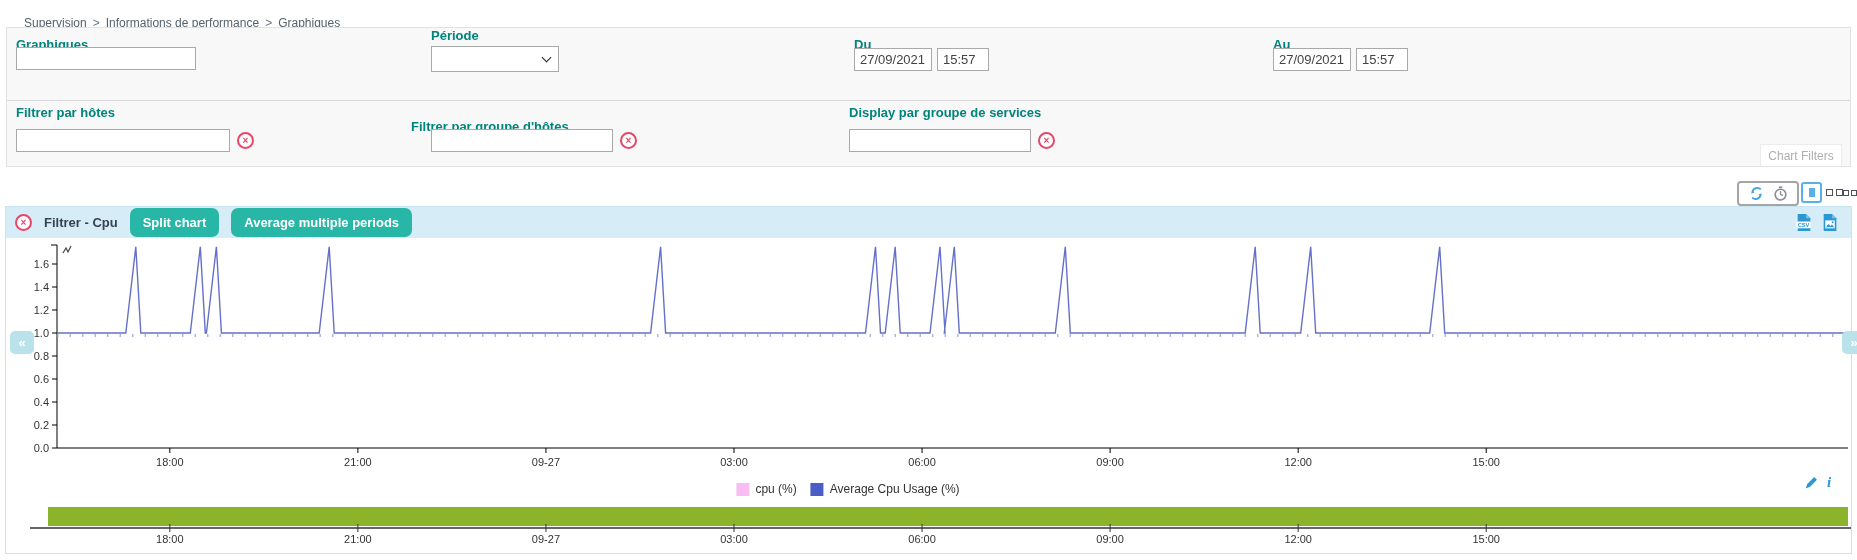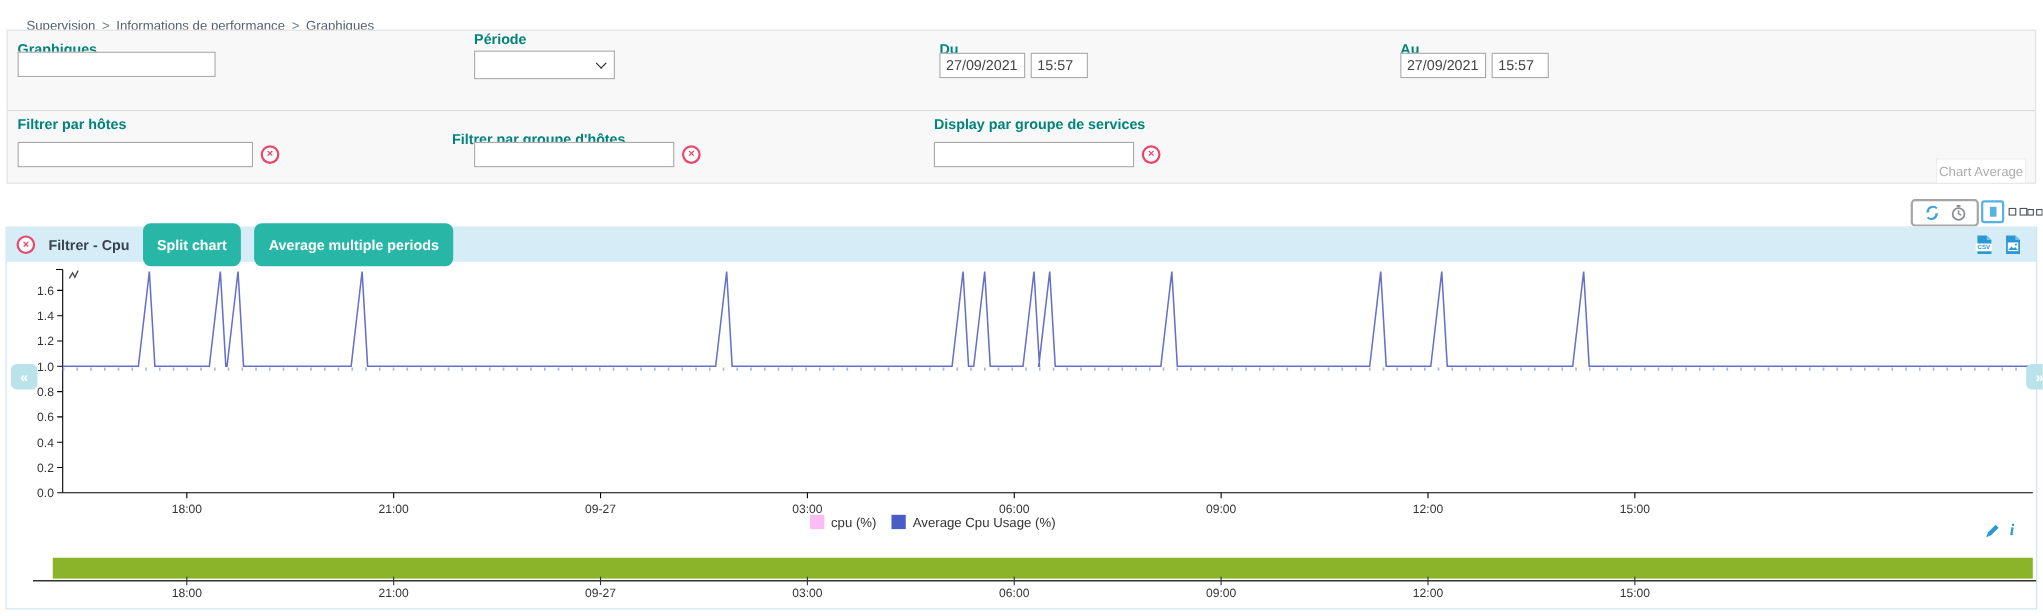--- a/index.html
+++ b/index.html
@@ -38,30 +38,30 @@
   #two-view-btn{left:1826px;top:189px;display:flex;gap:3px;}
   #two-view-btn .sq{width:5px;height:5px;}
   #three-view-btn{left:1843px;top:190px;display:flex;gap:1.5px;}
   #three-view-btn .sq{width:4px;height:4px;}
   
   #chart-panel{left:5px;top:206px;width:1845px;height:346px;border:1px solid #c9e4f1;background:#fff;}
   #chart-header{position:absolute;left:0;top:0;width:100%;height:31px;background:#d6edf7;
          display:flex;align-items:center;}
   #chart-header .red-x{position:relative;margin-left:9px;}
   #chart-title{margin-left:12px;font-size:13px;font-weight:600;color:#39434f;}
-  .teal-btn{margin-left:12px;height:39px;padding:0 13px;background:#28b6a6;border:none;border-radius:7px;
+  .teal-btn{margin-left:12px;height:29px;padding:0 13px;background:#28b6a6;border:none;border-radius:7px;
          color:#fff;font-size:13px;font-weight:bold;font-family:"Liberation Sans",sans-serif;cursor:pointer;}
   #header-icons{margin-left:auto;margin-right:12px;display:flex;gap:7px;align-items:center;}
   #plot{left:5px;top:238px;}
   svg text{font-family:"Liberation Sans",sans-serif;}
   .pan-btn{width:24px;height:23px;background:#b9e2ea;border-radius:5px;color:#fff;font-weight:bold;
          font-size:13px;display:flex;align-items:center;justify-content:center;cursor:pointer;}
   #pan-left{left:10px;top:331px;}
   #pan-right{left:1842px;top:331px;}
-  #legend{left:852px;top:468px;transform:translateX(-50%);display:flex;gap:6px;
+  #legend{left:852px;top:482px;transform:translateX(-50%);display:flex;align-items:center;gap:6px;
          font-size:12px;color:#333;white-space:nowrap;}
   #legend .sw{width:13px;height:13px;display:inline-block;}
   #legend .nm{margin-right:8px;}
   #legend-tools{left:1804px;top:474px;display:flex;align-items:center;gap:8px;}
   #info-icon{font-family:"Liberation Serif",serif;font-style:italic;font-weight:bold;
          font-size:15px;color:#2b98d4;cursor:pointer;}
   #timeline-bar{left:48px;top:507px;width:1800px;height:19px;}
   #timeline-axis{left:5px;top:524px;}
 </style>
 </head>
@@ -96,21 +96,21 @@
   <span class="red-x" style="left:230px;top:104px;">×</span>
 
   <span class="f-label" style="left:404px;top:77px;margin-top:14px;">Filtrer par groupe d'hôtes</span>
   <input class="f-input" style="left: 424px; top: 101px; width: 170px;" value="">
   <span class="red-x" style="left:613px;top:104px;">×</span>
 
   <span class="f-label" style="left:842px;top:77px;">Display par groupe de services</span>
   <input class="f-input" style="left: 842px; top: 101px; width: 170px;" value="">
   <span class="red-x" style="left:1031px;top:104px;">×</span>
 
-  <div id="chart-filters-tab">Chart Average</div>
+  <div id="chart-filters-tab">Chart Filters</div>
 </div>
 
 <div id="toolbar-group" class="abs">
   <svg width="15" height="15" viewBox="0 0 14 14">
     <path d="M11 3.2 A4.6 4.6 0 0 0 3.2 5.6" stroke="#3ea0de" stroke-width="1.7" fill="none"></path>
     <polygon points="1.9,6.9 5,6.3 3,4.2" fill="#3ea0de"></polygon>
     <path d="M3 10.8 A4.6 4.6 0 0 0 10.8 8.4" stroke="#3ea0de" stroke-width="1.7" fill="none"></path>
     <polygon points="12.1,7.1 9,7.7 11,9.8" fill="#3ea0de"></polygon>
   </svg>
   <svg width="15" height="15" viewBox="0 0 14 14">

